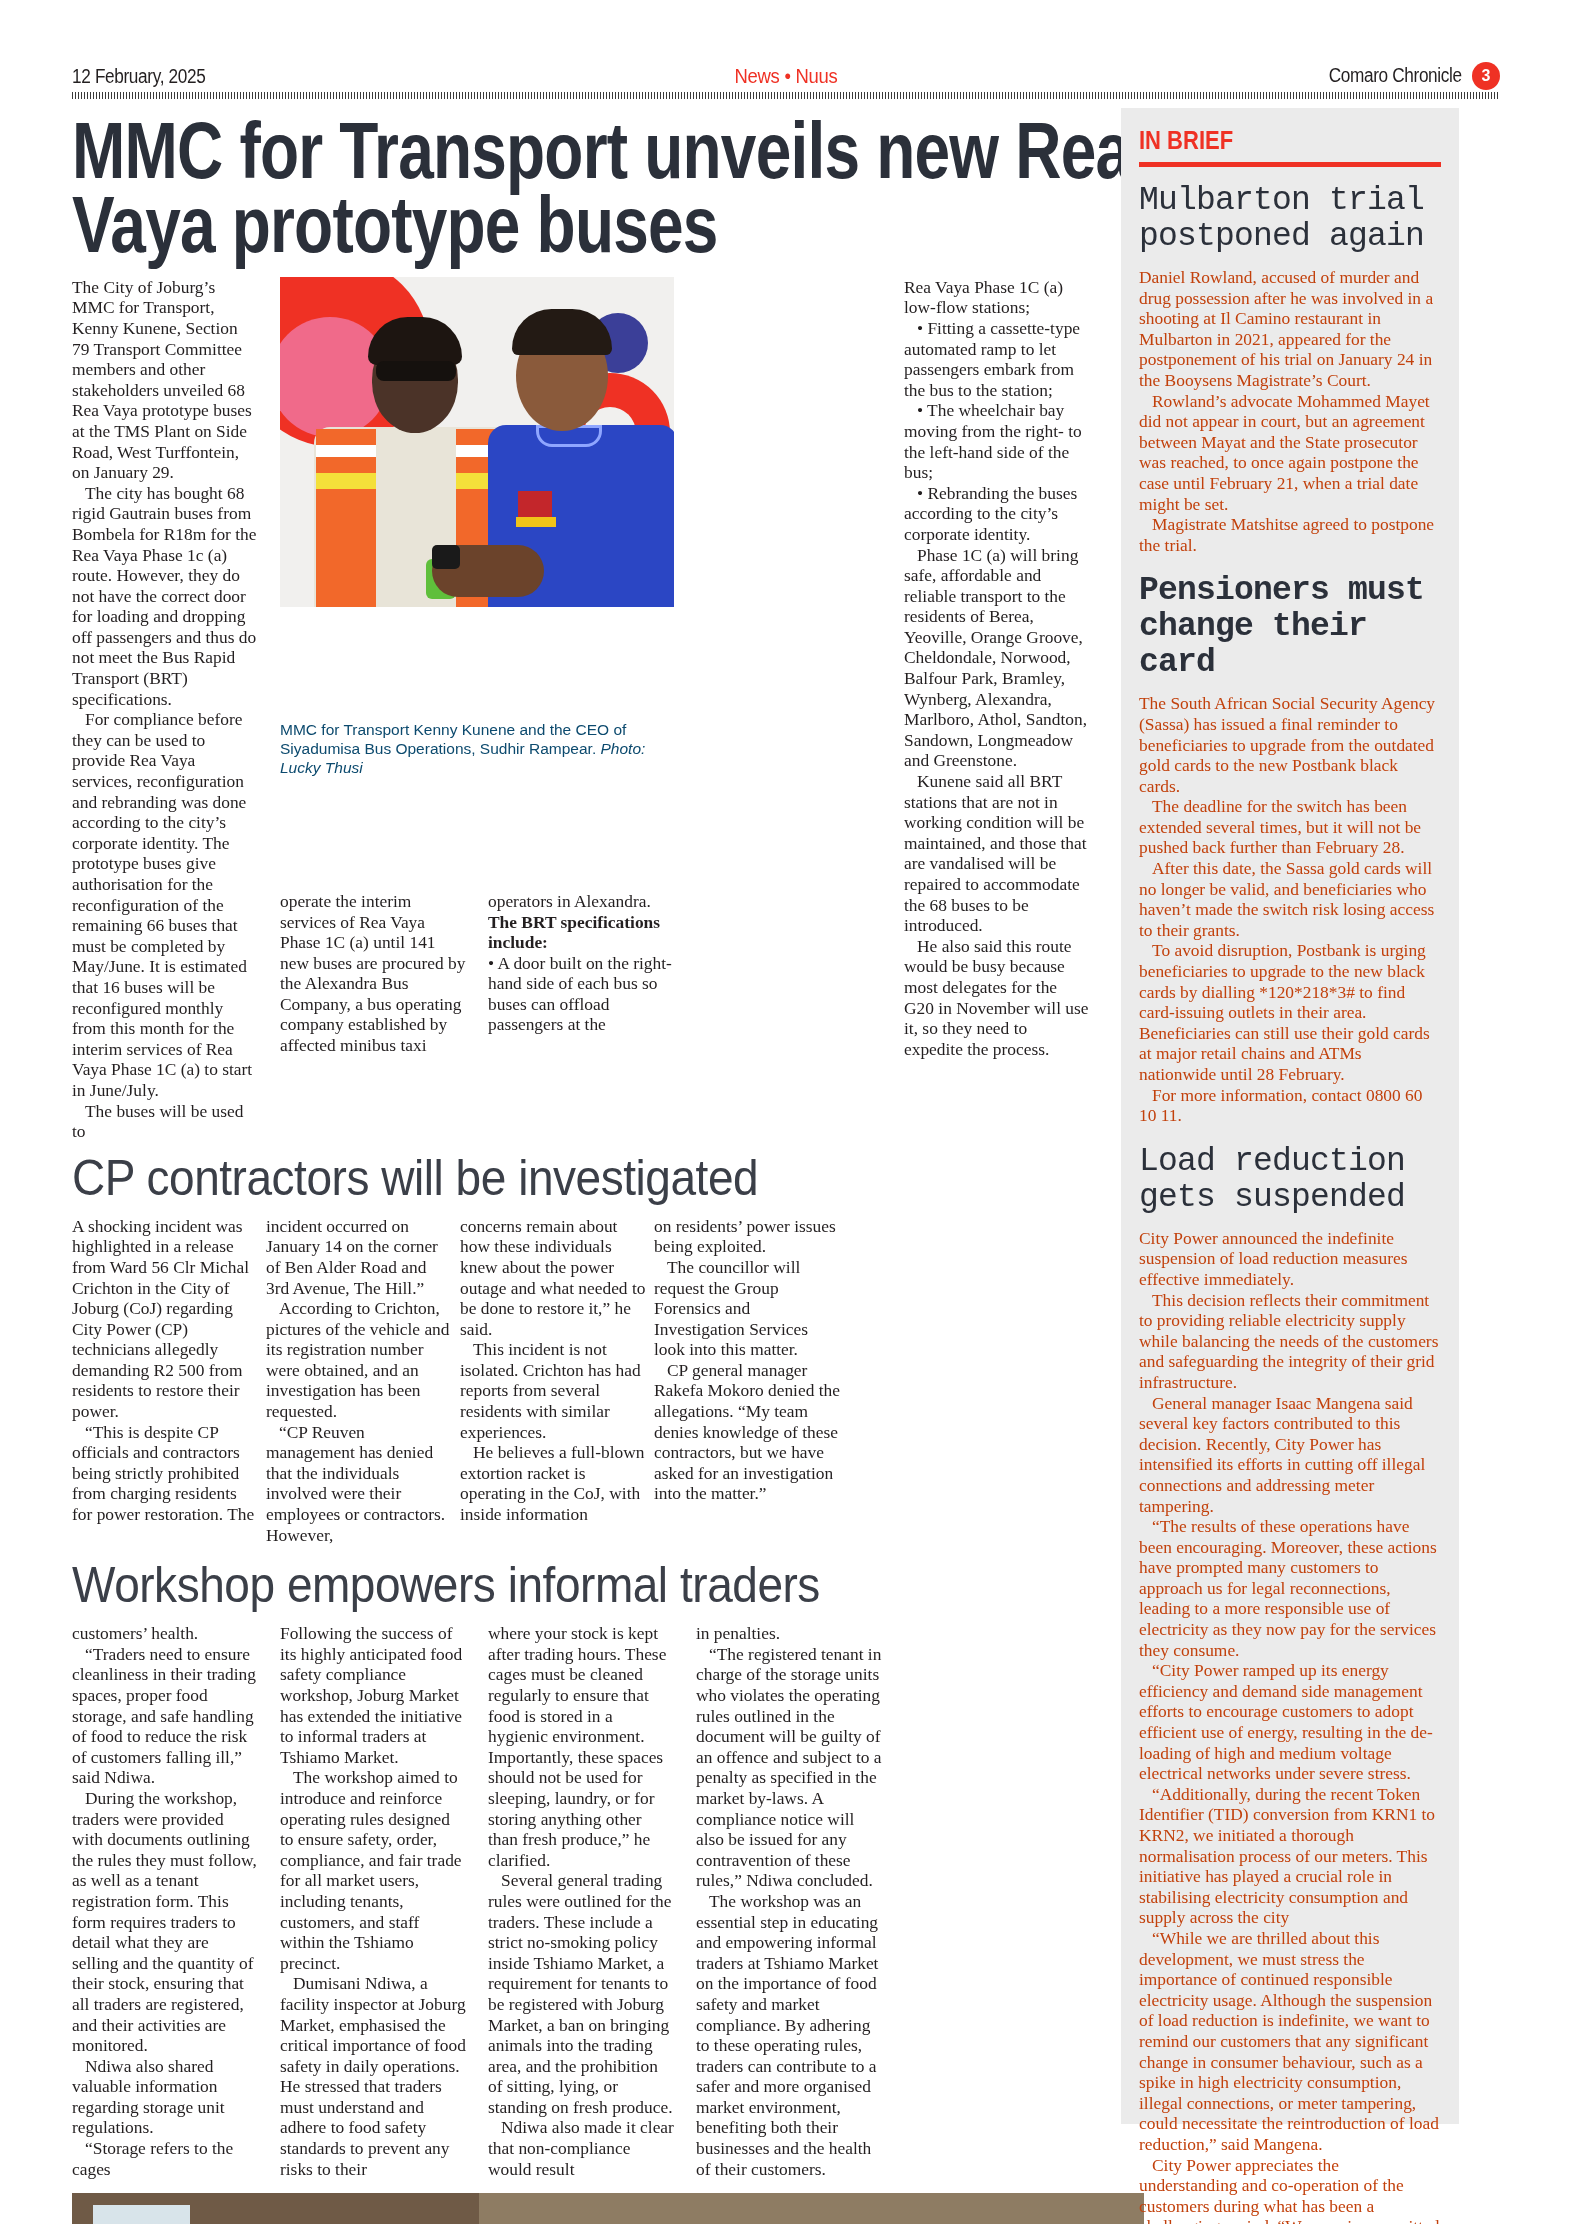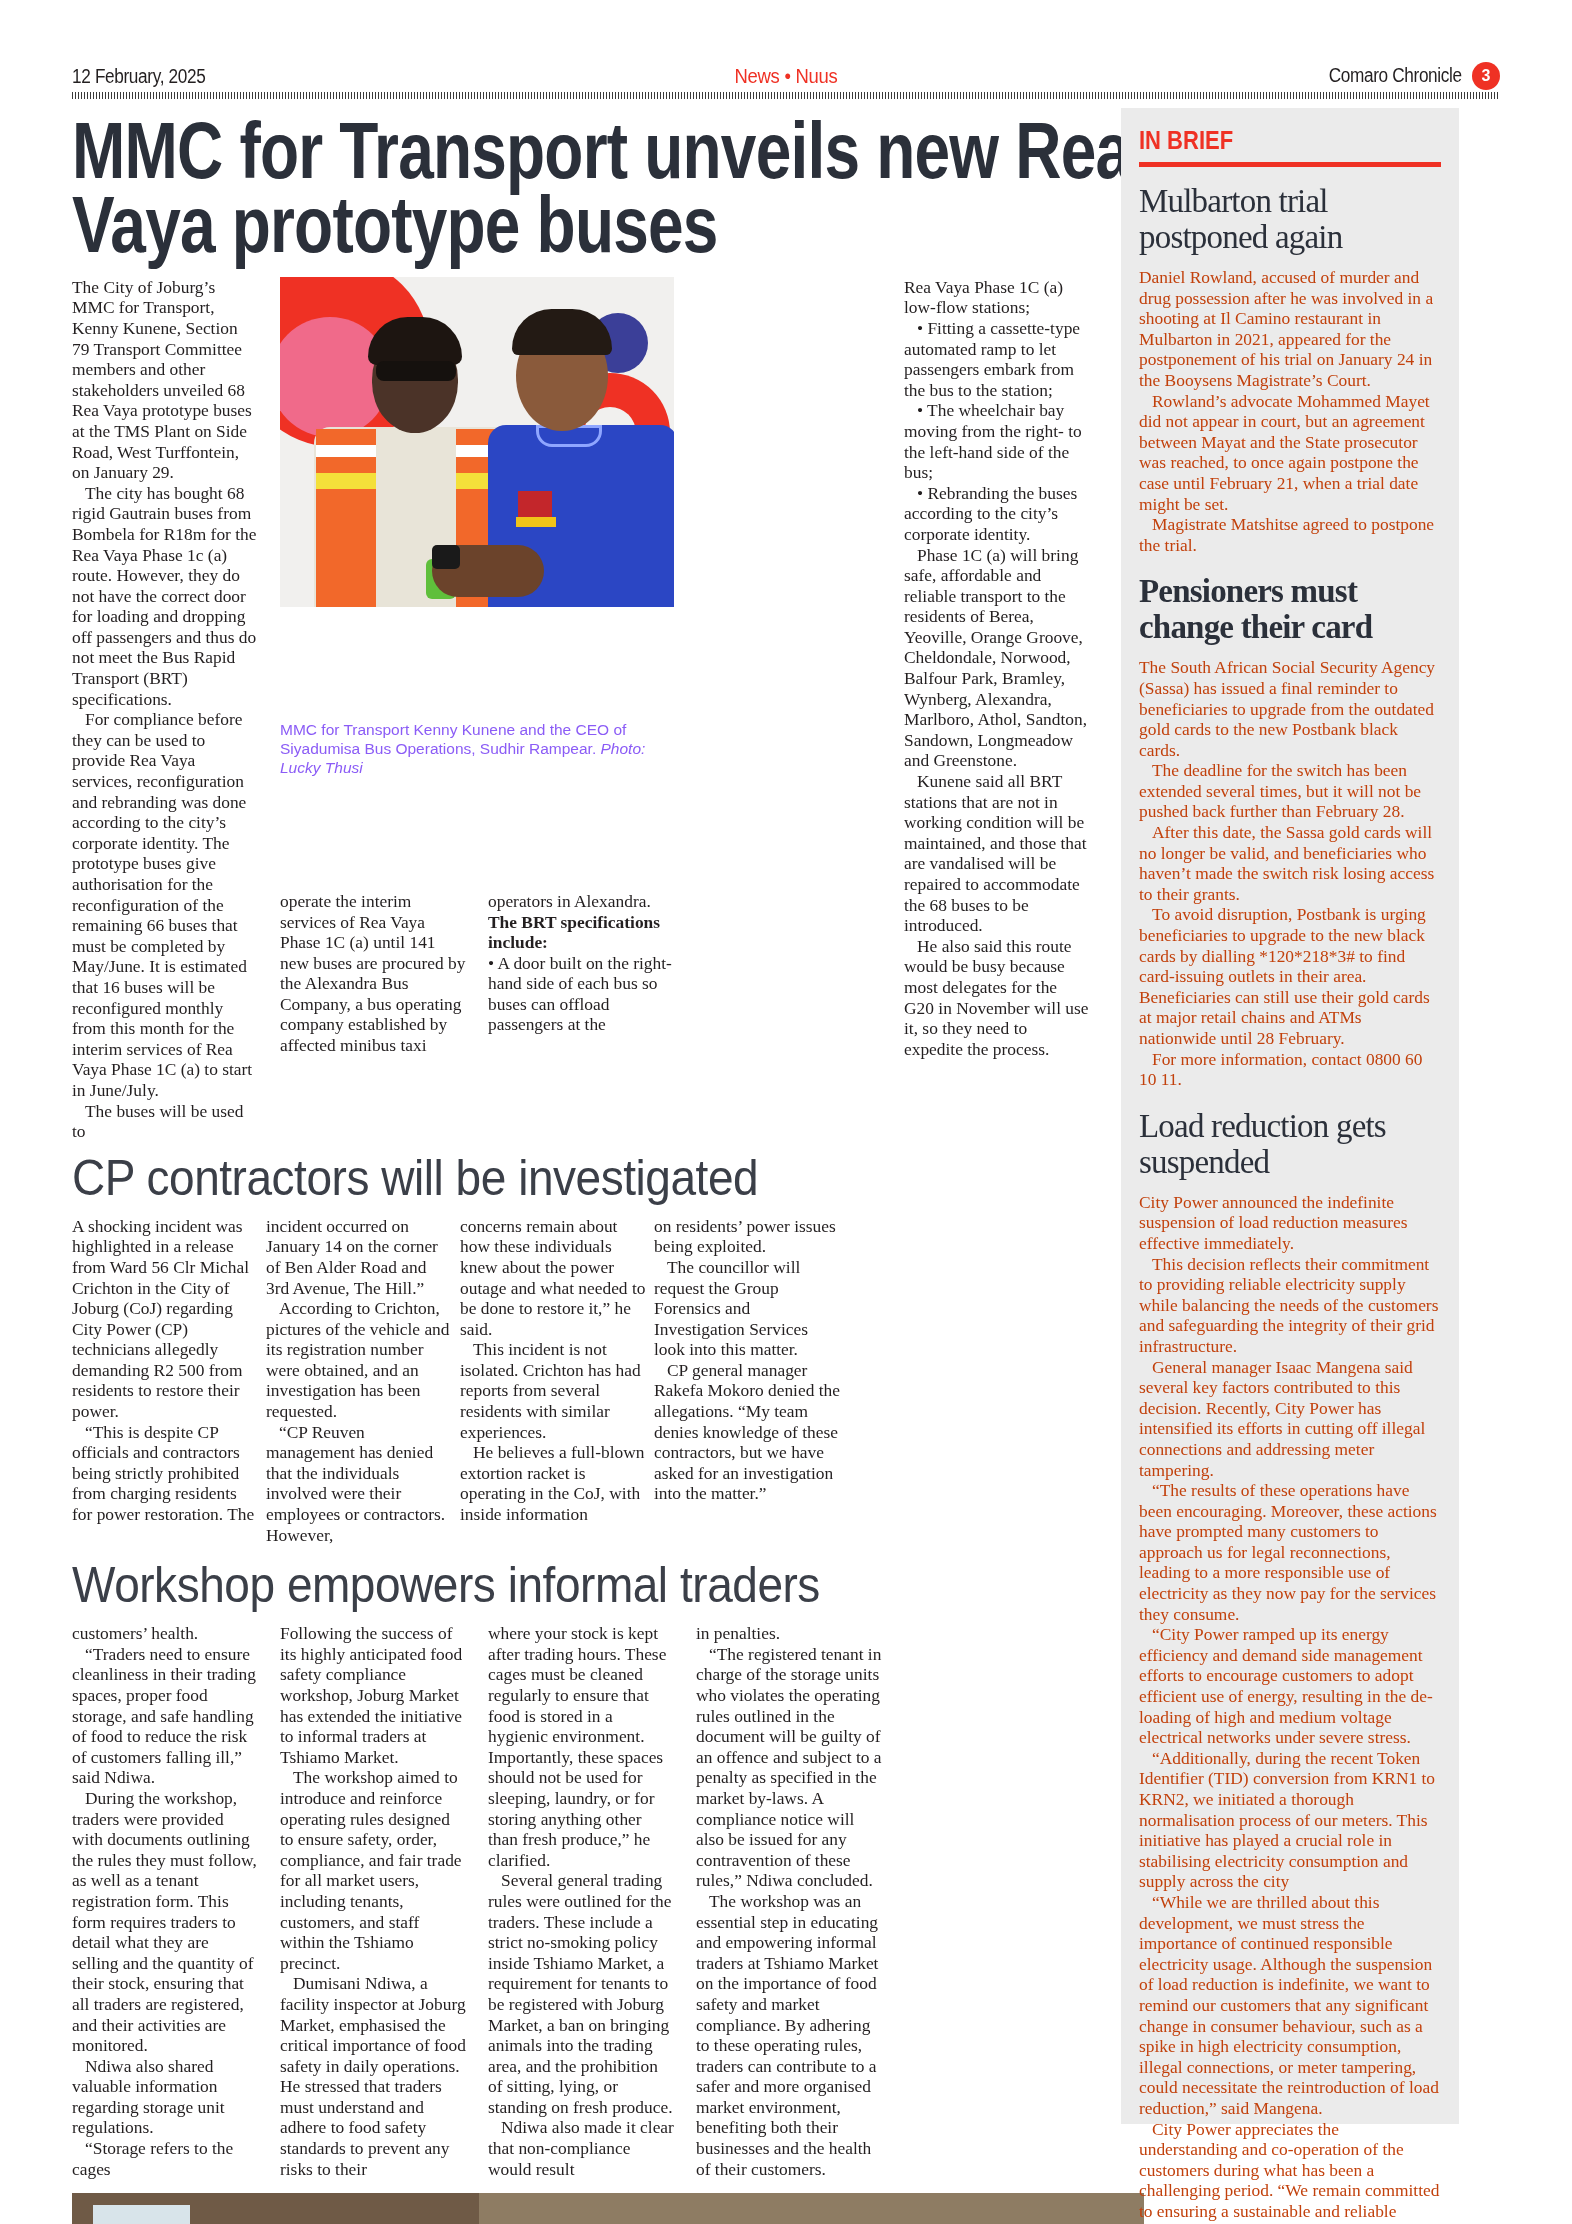--- a/index.html
+++ b/index.html
@@ -74,21 +74,21 @@
   .a1-grid { display: grid; grid-template-columns: 186px 186px 186px 186px 186px; gap: 22px; }
   .a1-photo {
     grid-column: 2 / span 2; grid-row: 1;
     width: 394px; height: 330px;
     position: relative; overflow: hidden;
     background: #d8d8d8;
   }
   .a1-cap {
     grid-column: 2 / span 2; grid-row: 2;
     font-family: "Liberation Sans", sans-serif;
-    font-size: 15.5px; line-height: 19px; color: #8b5cf6;
+    font-size: 15.5px; line-height: 19px; color: #0c4a6e;
     padding-top: 5px; padding-bottom: 6px;
   }
   .a1-cap i { font-style: italic; }
 
   
   .ph-bg { position: absolute; inset: 0; background: #f1f0ee; }
   .ph-blob1 { position:absolute; left:-40px; top:-20px; width:190px; height:190px; border-radius:50%; background:#ef3124; }
   .ph-blob2 { position:absolute; left:-10px; top:40px; width:120px; height:120px; border-radius:50%; background:#f06a8a; }
   .ph-ring { position:absolute; right:4px; top:96px; width:120px; height:120px; border-radius:50%; background:#ef3124; }
   .ph-ring::after{content:"";position:absolute;left:34px;top:34px;width:52px;height:52px;border-radius:50%;background:#f1f0ee;}
@@ -143,21 +143,21 @@
 
   
   .sb-kicker {
     font-family: "Liberation Sans", sans-serif;
     font-weight: bold; font-size: 25px; color: #ef3124;
     letter-spacing: 0px;
     transform: scaleX(0.88); transform-origin: left top;
   }
   .sb-kicker-rule { height: 5px; background: #ef3124; margin-top: 7px; margin-bottom: 16px; }
   .sb-h {
-    font-family: Liberation Serif, serif;
+    font-family: Liberation Mono, monospace;
     font-weight: 400; font-size: 33px; line-height: 36px;
     color: #2b303a; letter-spacing: -0.8px;
     margin-bottom: 12px;
   }
   .sb-h.bold { font-weight: bold; }
   .sb-body p {
     font-family: "Liberation Serif", serif;
     font-size: 17.4px; line-height: 20.6px; color: #c2410c; text-indent: 13px;
   }
   .sb-body p.first { text-indent: 0; }

